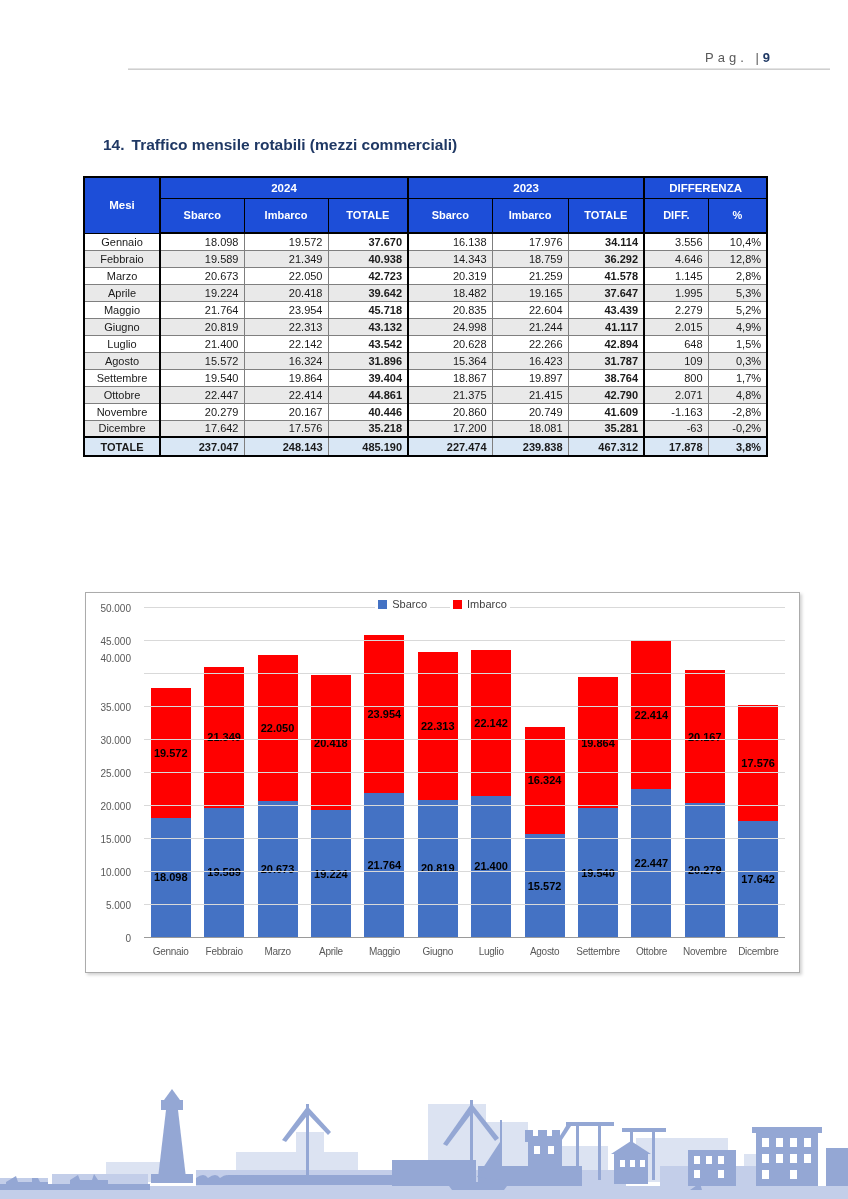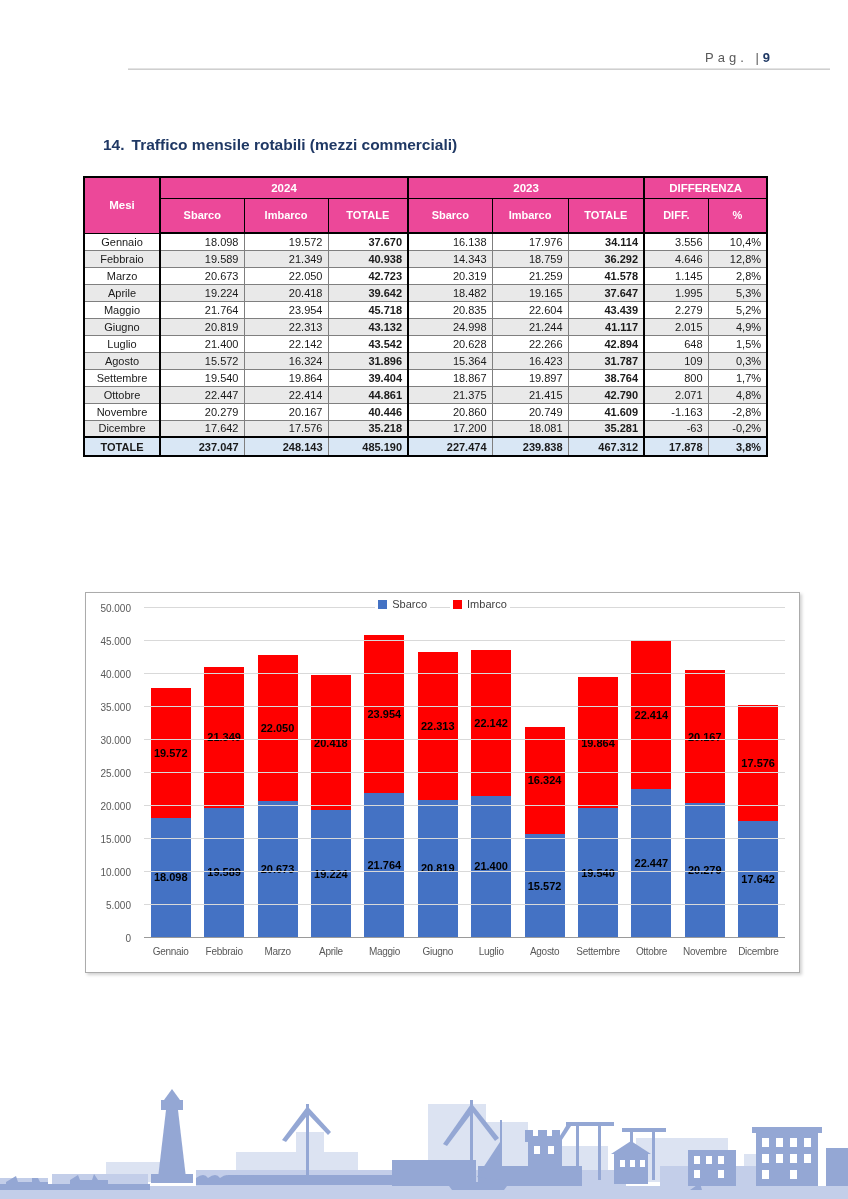--- a/index.html
+++ b/index.html
@@ -21,21 +21,21 @@
   .sec-title .num { margin-right:7px; }
   #title14 { top:136px; }
   #title15 { top:551px; }
 
   
   .tbl-wrap { position:absolute; top:176px; left:83px; }
   table.traffic { border-collapse:collapse; table-layout:fixed; width:683px; font-size:11px; color:#1a1a1a; border:2px solid #000; }
   table.traffic col.c-mesi{width:76px} table.traffic col.c1{width:84px} table.traffic col.c2{width:84px}
   table.traffic col.c3{width:80px} table.traffic col.c4{width:84px} table.traffic col.c5{width:76px}
   table.traffic col.c6{width:76px} table.traffic col.c7{width:64px} table.traffic col.c8{width:59px}
-  table.traffic th { background:#ec4899; color:#fff; font-weight:bold; border:1px solid #000; }
+  table.traffic th { background:#1d4ed8; color:#fff; font-weight:bold; border:1px solid #000; }
   table.traffic thead tr.groups th { height:21px; font-size:11.5px; }
   table.traffic thead tr.subs th { height:35px; }
   table.traffic thead th.gsep, table.traffic td.gsep { border-left:2px solid #000; }
   table.traffic thead tr.subs th { border-bottom:2px solid #000; }
   table.traffic td { border:1px solid #7f7f7f; border-top:1px solid #8c8c8c; height:17px; padding:0 5px; text-align:right; white-space:nowrap; overflow:hidden; }
   table.traffic td.mese { text-align:center; padding:0 2px; }
   table.traffic td.bold { font-weight:bold; }
   table.traffic tbody tr:nth-child(even) { background:#e9e9e9; }
   table.traffic tr.total td { background:#d9e7f5; font-weight:bold; border-top:2px solid #000; height:19px; }
 
@@ -263,21 +263,21 @@
     </div>
     <div class="ylabels" id="ylabels">
         <div class="ylabel" style="bottom: 0px;">0</div>
         <div class="ylabel" style="bottom: 33px;">5.000</div>
         <div class="ylabel" style="bottom: 66px;">10.000</div>
         <div class="ylabel" style="bottom: 99px;">15.000</div>
         <div class="ylabel" style="bottom: 132px;">20.000</div>
         <div class="ylabel" style="bottom: 165px;">25.000</div>
         <div class="ylabel" style="bottom: 198px;">30.000</div>
         <div class="ylabel" style="bottom: 231px;">35.000</div>
-        <div class="ylabel" style="bottom: 264px;">40.000</div>
+        <div class="ylabel" style="bottom: 280px;">40.000</div>
         <div class="ylabel" style="bottom: 297px;">45.000</div>
         <div class="ylabel" style="bottom: 330px;">50.000</div>
       </div>
     <div class="plot" id="plot">
       <div class="bars" id="bars">
           <div class="bar">
             <div class="seg" style="height: 129.175px; background: rgb(255, 0, 0);">
               <div class="lbl">19.572</div>
             </div>
             <div class="seg" style="height: 119.447px; background: rgb(68, 114, 196);">

